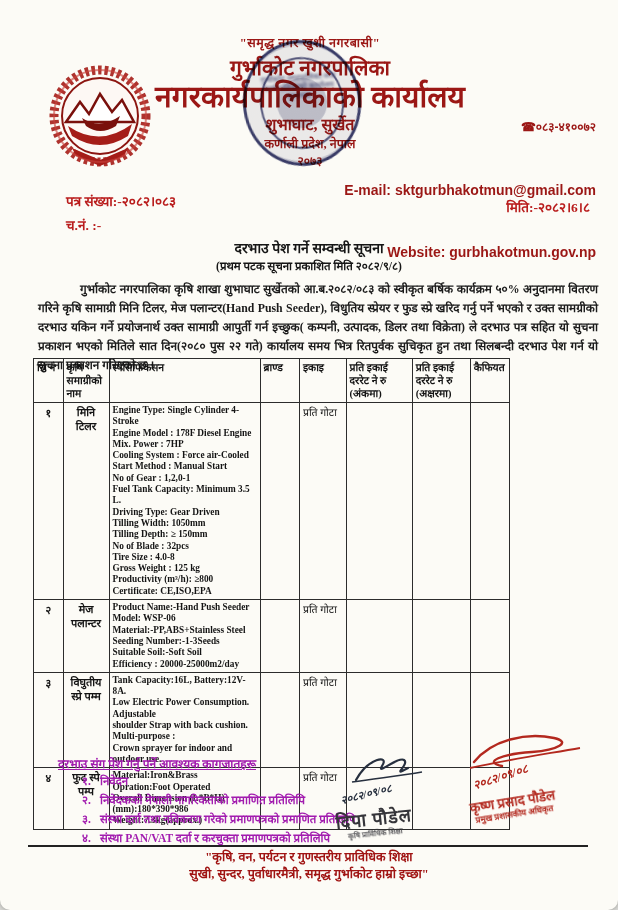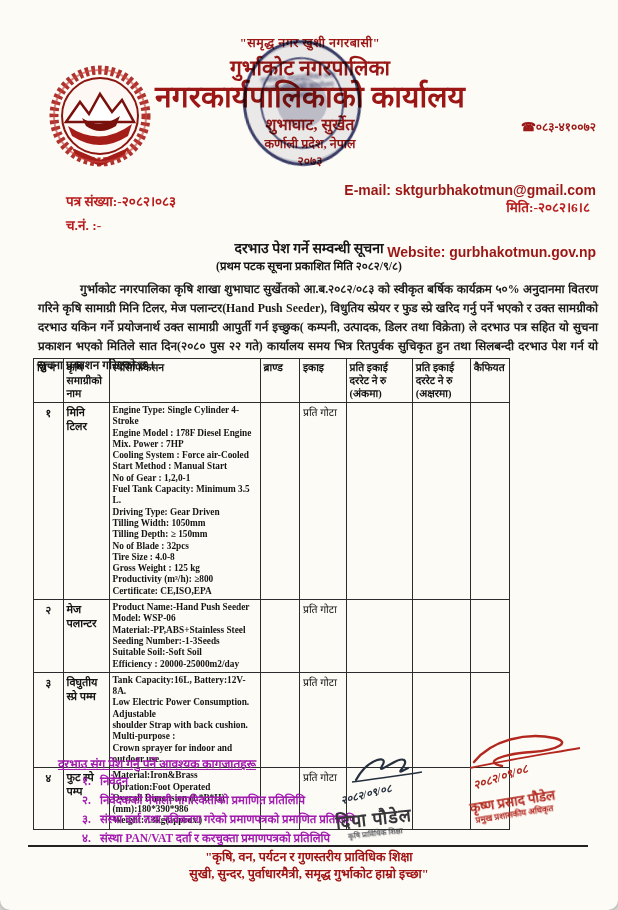--- a/index.html
+++ b/index.html
@@ -37,21 +37,21 @@
   .n-sub{font-size:11.5px;font-weight:bold;margin-top:1px;}
   
   .bodypara{position:absolute;left:38px;width:560px;top:280px;font-size:11.8px;font-weight:600;
      line-height:19px;text-align:justify;text-indent:42px;color:#1b1b1b;}
   
   table.spec{position:absolute;left:33px;top:358px;width:477px;border-collapse:collapse;
      font-size:9.5px;color:#141414;}
   table.spec th,table.spec td{border:1.2px solid #2c2c2c;vertical-align:top;padding:2px 3px;}
   table.spec th{font-size:10.5px;font-weight:bold;text-align:left;line-height:13px;}
   td.sn{font-size:11px;font-weight:bold;text-align:center;}
-  td.iname{font-size:11px;font-weight:bold;line-height:14px;}
+  td.iname{font-size:11px;font-weight:bold;line-height:14px;text-align:center;}
   td.specs{font-family:"Liberation Serif",serif;font-weight:bold;font-size:9.3px;line-height:11.3px;}
   td.unit{font-size:10.5px;font-weight:normal;white-space:nowrap;margin-top:42px;}
   
   .docs{position:absolute;left:58px;top:755px;color:#a21caf;}
   .docs-h{font-size:12px;font-weight:bold;text-decoration:underline;}
   .doc-item{font-size:11.5px;font-weight:bold;line-height:19px;margin-left:24px;}
   .doc-item .num{display:inline-block;width:18px;}
   
   .sig-center{position:absolute;left:338px;top:752px;width:110px;height:60px;}
   .sig-center .d{position:absolute;left:2px;top:34px;font-size:11px;font-style:italic;color:#27303f;

